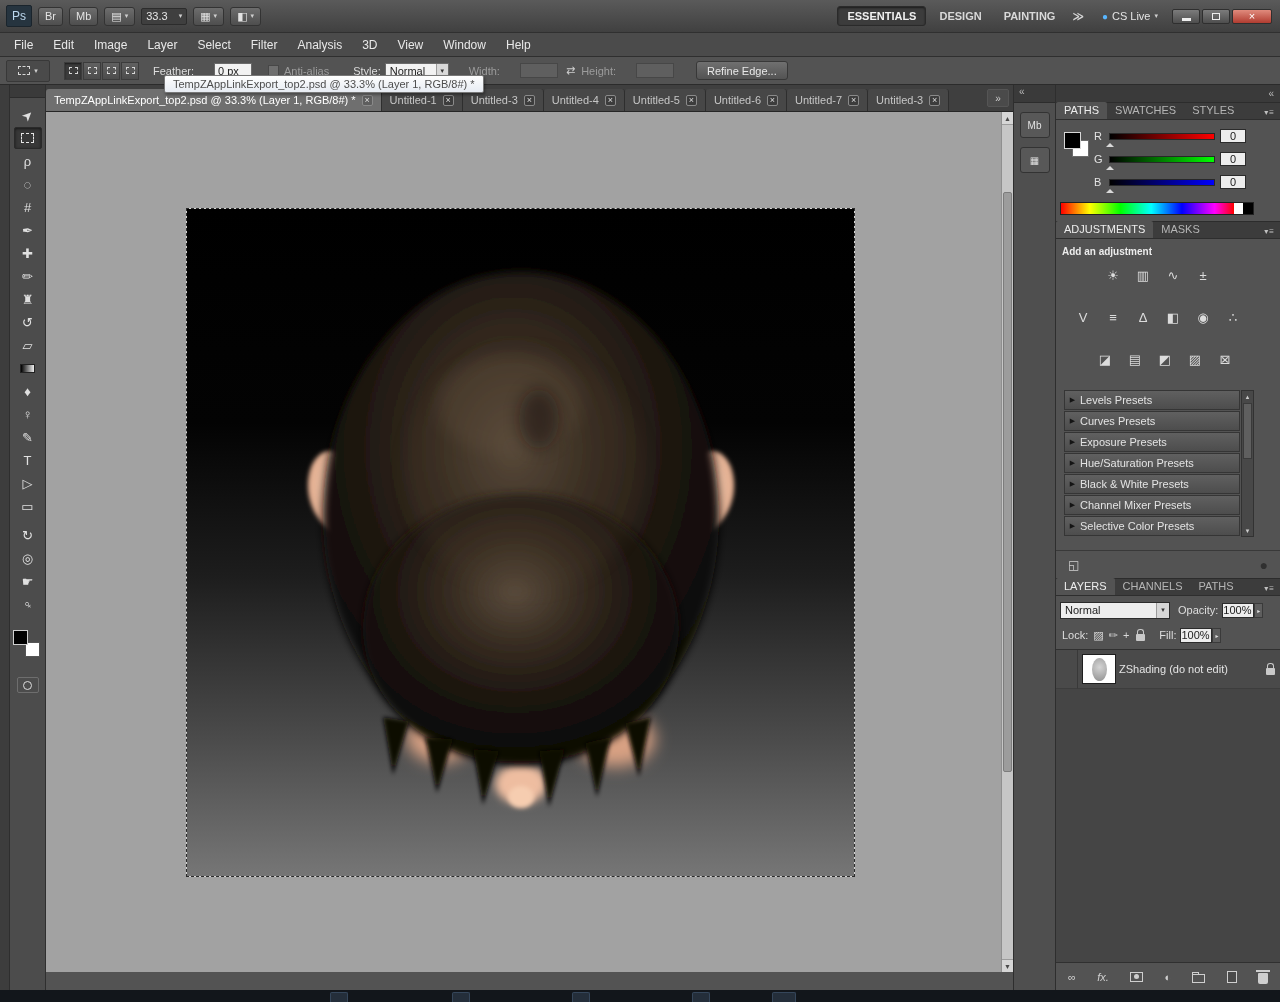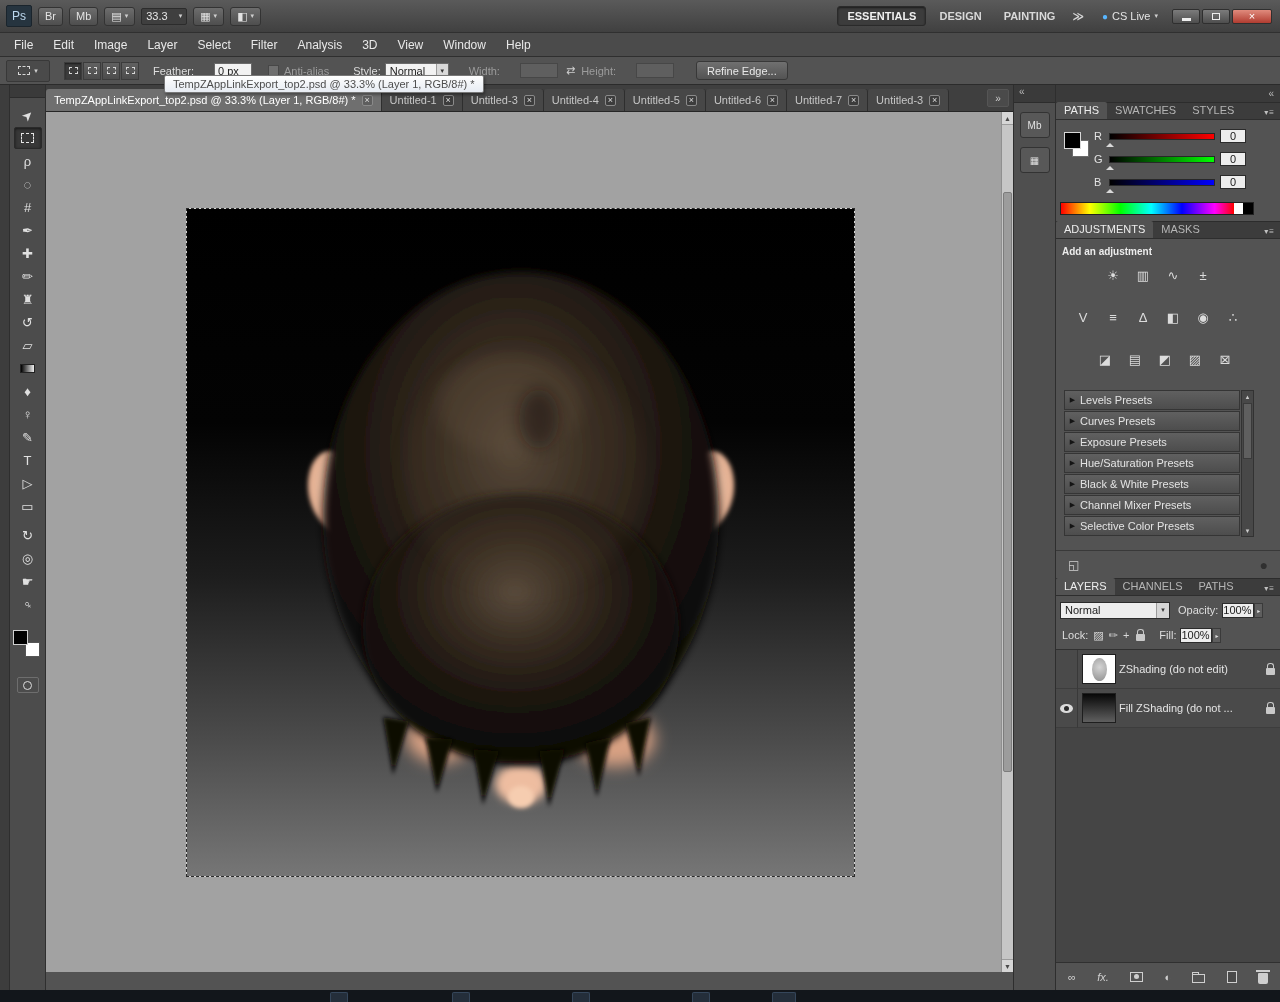--- a/index.html
+++ b/index.html
@@ -683,30 +683,20 @@
           <div class="lrow">
             <div class="eyewell"></div>
             <div class="rowbody">
               <div class="thumb">
                   <span class="head-gray"></span>
                 </div>
               <span class="lname">ZShading (do not edit)</span>
               <span class="padlock"></span>
             </div>
           </div>
-          <div class="lrow">
-            <div class="eyewell">
-                <span class="eye"></span>
-              </div>
-            <div class="rowbody">
-              <div class="thumb dark fill"></div>
-              <span class="lname">Fill ZShading (do not ...</span>
-              <span class="padlock"></span>
-            </div>
-          </div>
         </div>
         <div class="layers-footer">
           <span class="lfic">∞</span>
           <span class="lfic fx">fx.</span>
           <span class="maskic"></span>
           <span class="lfic">◐</span>
           <span class="folder"></span>
           <span class="newlayer"></span>
           <span class="trash"></span>
         </div>

